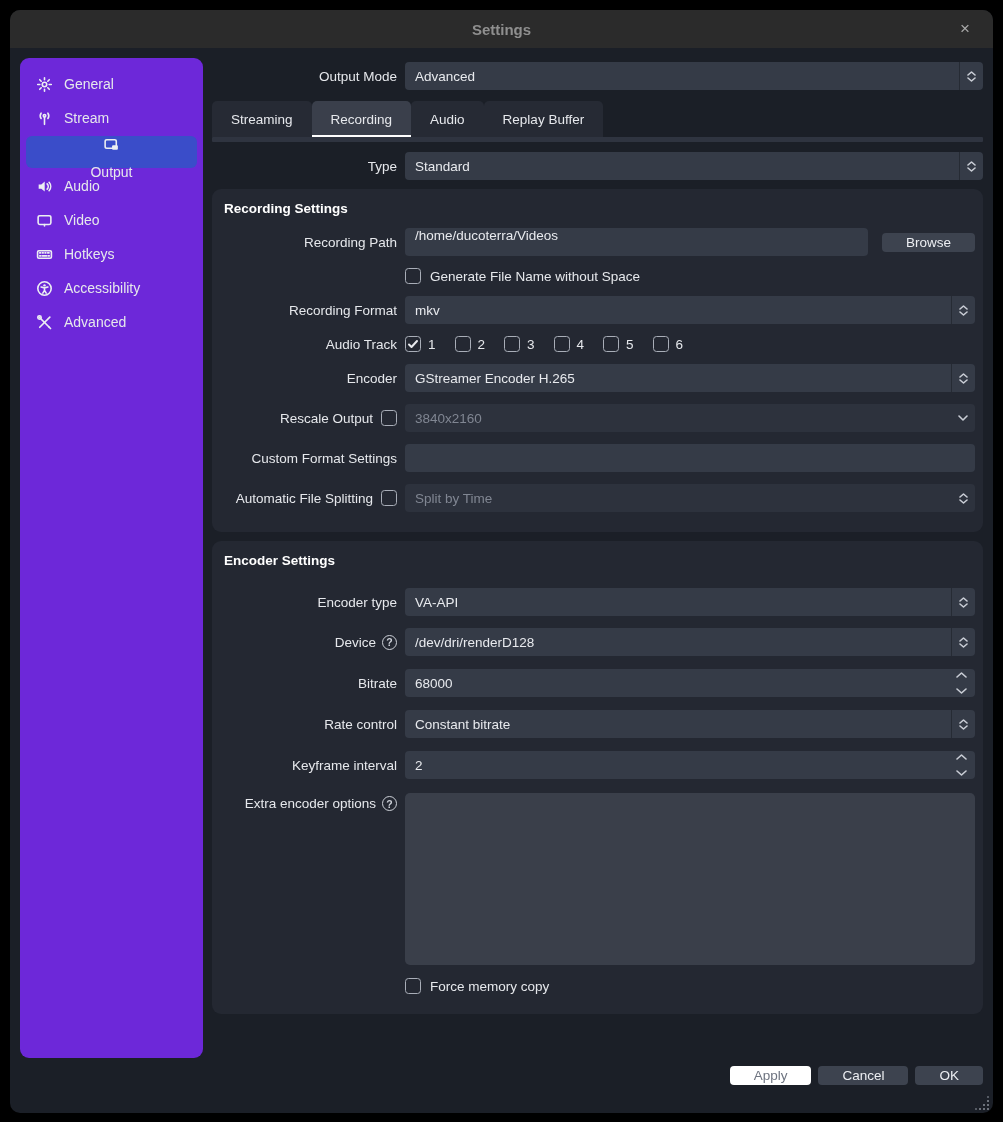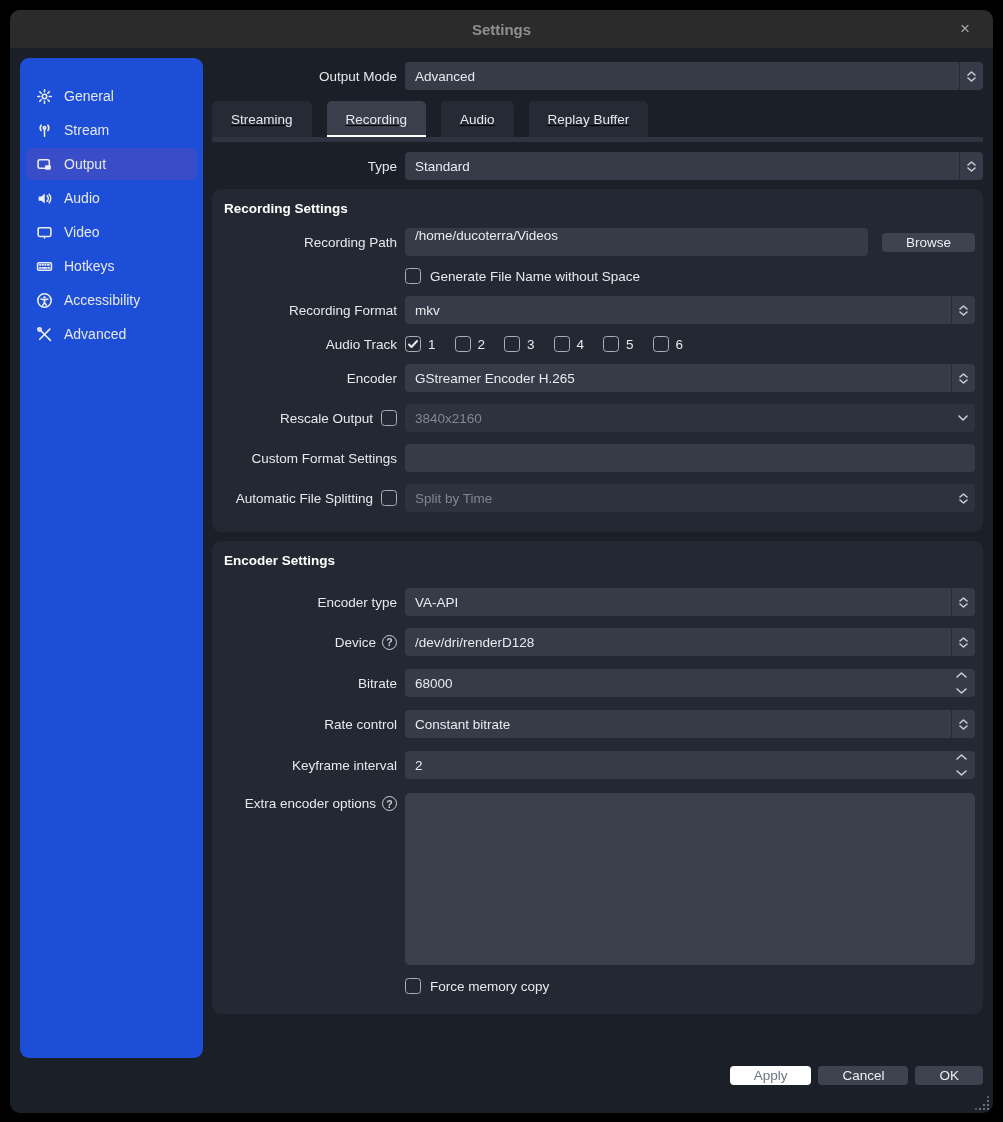--- a/index.html
+++ b/index.html
@@ -15,28 +15,28 @@
   }
   .titlebar .title { color:#8f8f8f; font-weight:bold; font-size:15px; }
   .close-btn {
     position:absolute; right:14px; top:0; height:38px; width:28px;
     display:flex; align-items:center; justify-content:center;
     color:#a8a8a8; font-size:17px; cursor:default;
   }
   .content { flex:1; display:flex; padding:10px; }
   
   .sidebar {
-    width:183px; flex:0 0 auto; background:#1d4ed8; border-radius:9px;
-    margin-bottom:45px; padding:20px 5px; color:#e6e8ec;
+    width:183px; flex:0 0 auto; background:#6d28d9; border-radius:9px;
+    margin-bottom:45px; padding:8px 5px; color:#e6e8ec;
   }
   .side-item {
     height:32px; margin:2px 1px; border-radius:6px; display:flex; align-items:center;
     padding:0 10px; font-size:14px; gap:11px; color:#e6e8ec;
   }
-  .side-item.selected { background:#3a4dc9; }
+  .side-item.selected { background:#3a4dc9;flex-direction:column; }
   .side-item .ic { width:17px; height:17px; flex:0 0 auto; display:flex; align-items:center; justify-content:center; }
   .side-item svg { width:17px; height:17px; stroke:#eceef2; fill:none; stroke-width:1.5; stroke-linecap:round; stroke-linejoin:round; }
   
   .main { flex:1; margin-left:9px; display:flex; flex-direction:column; }
   .row { display:flex; align-items:center; }
   .lbl { width:185px; text-align:right; margin-right:8px; color:#e6e8ec; font-size:13.5px; flex:0 0 auto; }
   .panel .lbl { width:175px; }
   .fill { flex:1; }
   
   .combo, .spin, .textfield {
@@ -69,21 +69,21 @@
     display:inline-flex; align-items:center; justify-content:center;
     color:#cdd1d8; font-size:10.5px; font-weight:bold; margin-left:6px; vertical-align:-2px;
   }
   .btn {
     height:19px; background:#3d434f; border:none; border-radius:4px; color:#eceef2;
     font-size:13.5px; padding:0 24px; font-family:"Liberation Sans", sans-serif;
   }
   .btn.disabled { background:#ffffff; color:#6e7480; }
   
   .outmode-row { margin-top:4px; }
-  .tabs { display:flex; gap:15px; margin-top:11px;text-decoration:underline; }
+  .tabs { display:flex; gap:0; margin-top:11px; }
   .tab {
     height:36px; background:#262a34; border-radius:5px 5px 0 0; color:#e6e8ec;
     font-size:13.5px; display:flex; align-items:center; padding:0 19px;
   }
   .tab.active { background:#3a3f4b; border-bottom:2px solid #fff; padding-top:2px; }
   .tab-strip { height:5px; background:#2f3440; border-radius:1px; }
   .type-row { margin-top:10px; }
   .panel { background:#242832; border-radius:9px; margin-top:9px; padding:12px 8px 20px 10px; }
   .panel-title { color:#fff; font-weight:bold; font-size:13.5px; padding-left:2px; }
   .panel .row { margin-top:12px; }

